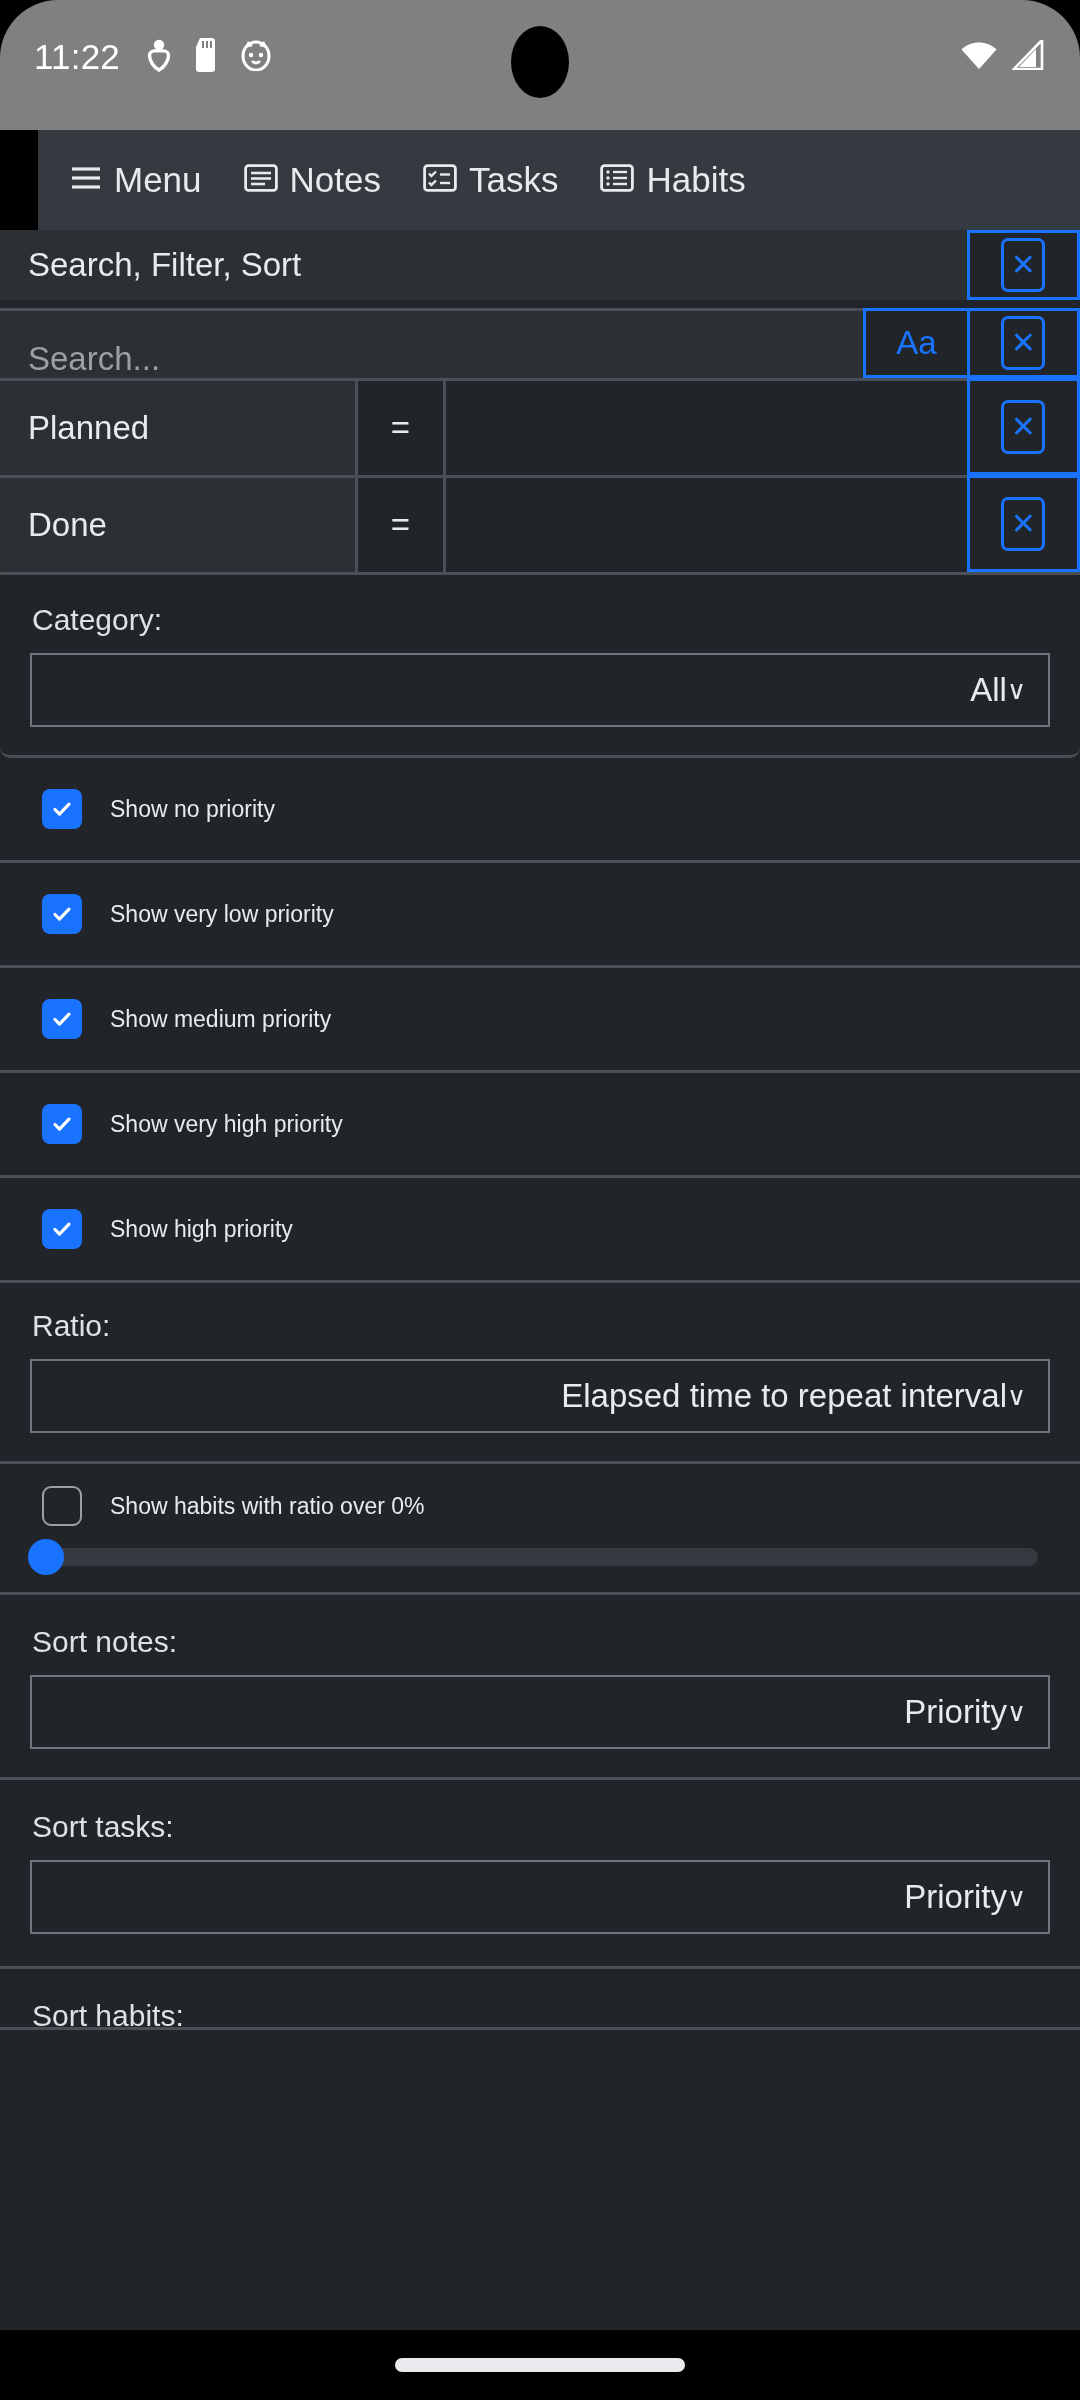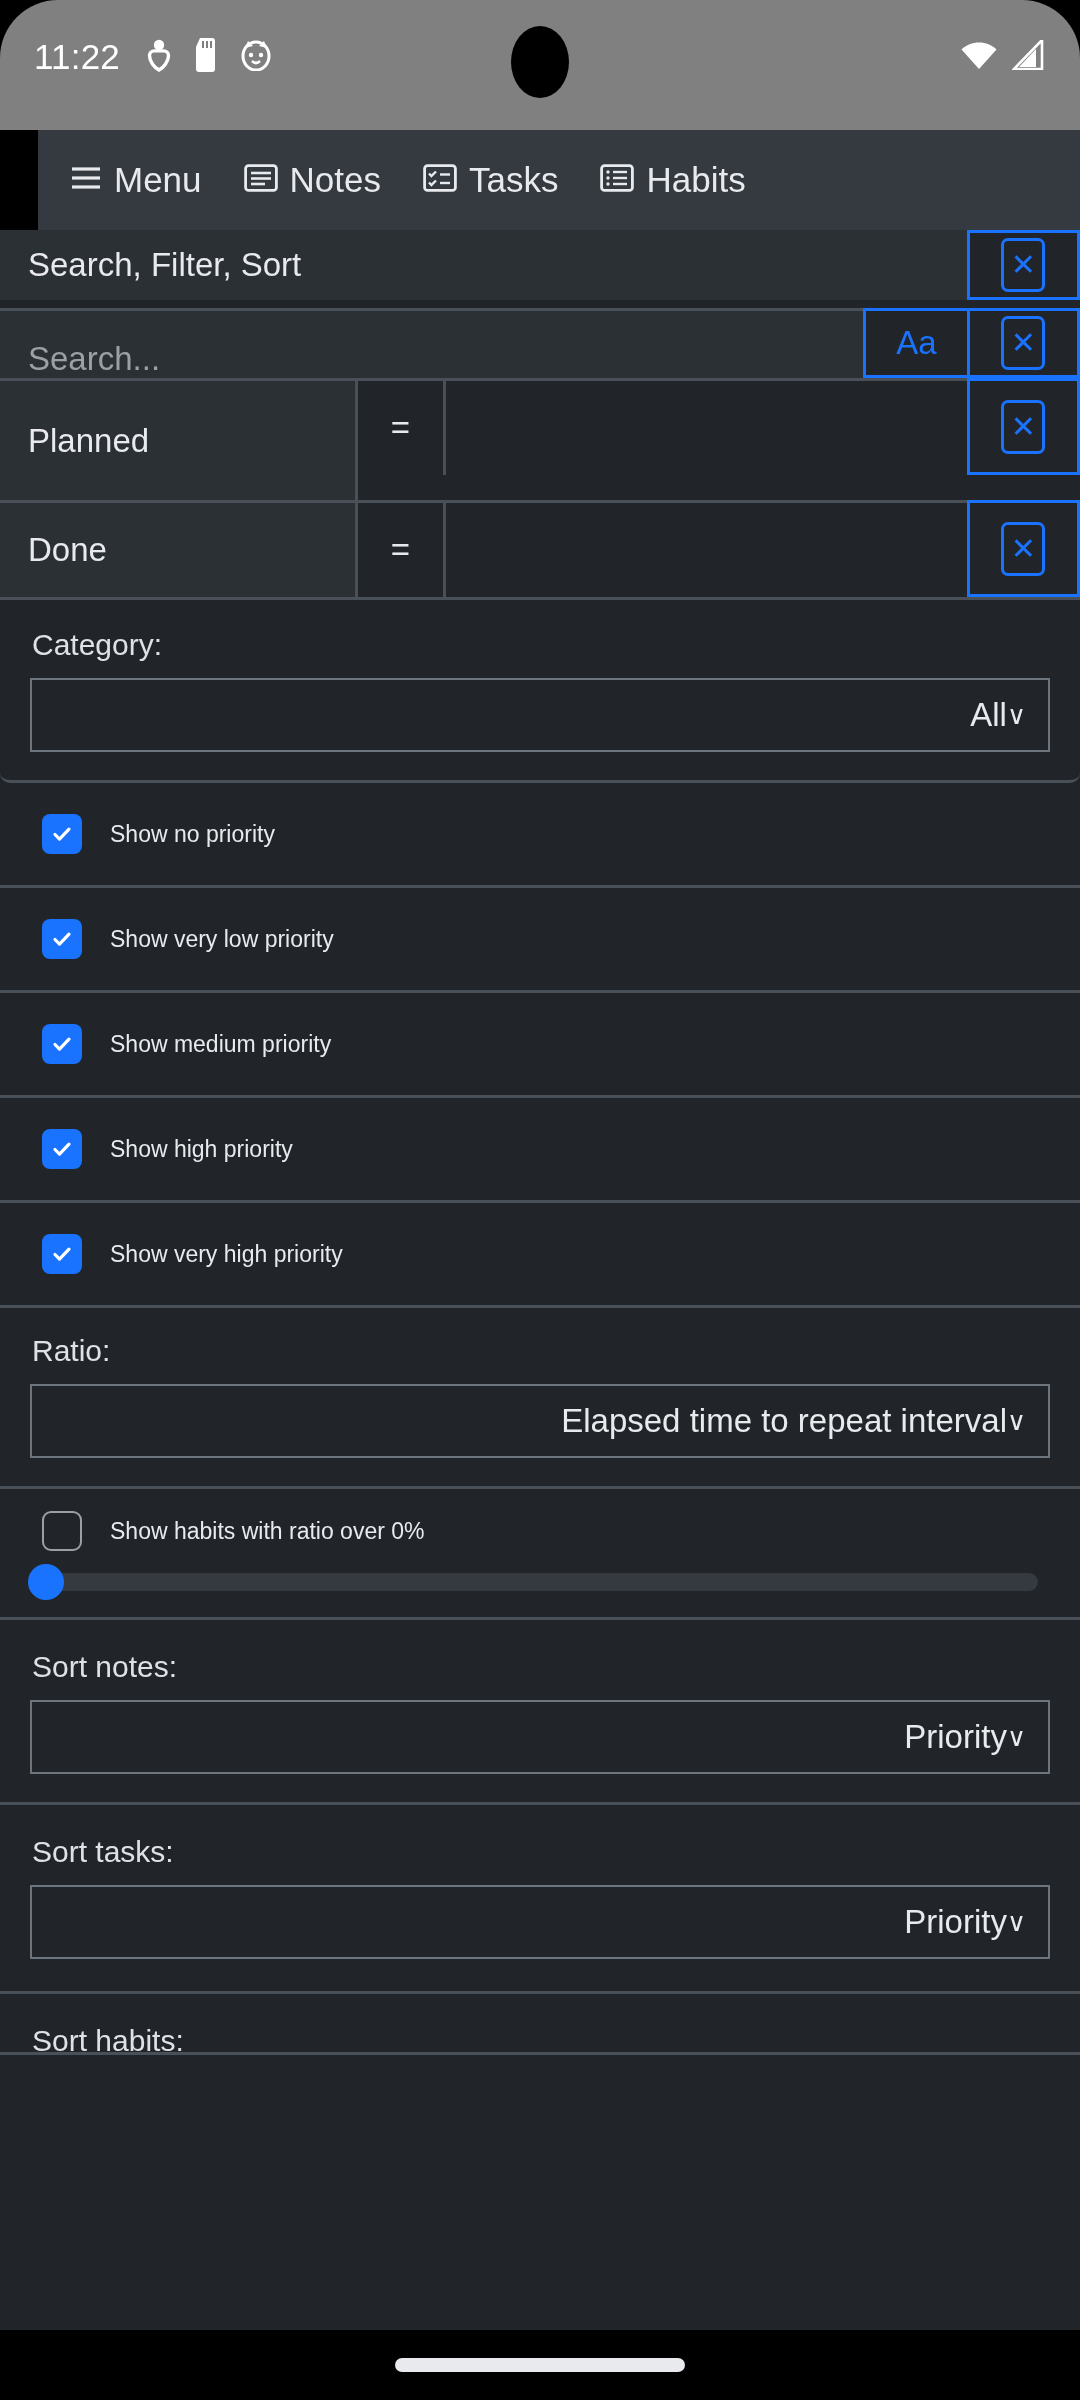--- a/index.html
+++ b/index.html
@@ -244,21 +244,21 @@
       </div>
       <div class="aacell" style="width:104px;height:70px;">
         <span>Aa</span>
       </div>
       <div class="xcell" style="width:114px;height:70px;">
         <span class="xbtn">✕</span>
       </div>
     </div>
 
     <div class="frow">
-      <div class="fcell" style="width:360px;height:122px;border-top:3px solid #495057;border-right:3px solid #495057;">
+      <div class="fcell" style="width:360px;height:97px;border-top:3px solid #495057;border-right:3px solid #495057;">
         <span class="fcell-label">Planned</span>
       </div>
       <div class="fcell dark eq" style="width:88px;height:97px;border-top:3px solid #495057;border-right:3px solid #495057;justify-content:center;">
         <span>=</span>
       </div>
       <div class="fcell dark" style="width:524px;height:97px;border-top:3px solid #495057;">
         <span class="fcell-ph"></span>
       </div>
       <div class="xcell" style="width:114px;height:97px;">
         <span class="xbtn">✕</span>
@@ -312,29 +312,29 @@
           </svg>
         </span>
       <span class="cbtext">Show medium priority</span>
     </div>
     <div class="cbrow">
       <span class="cb">
           <svg width="24" height="24" viewBox="0 0 24 24">
             <path d="M5 12.5l4.5 4.6L19 7.2" fill="none" stroke="#fff" stroke-width="3.2" stroke-linecap="round" stroke-linejoin="round"></path>
           </svg>
         </span>
+      <span class="cbtext">Show very high priority</span>
+    </div>
+    <div class="cbrow">
+      <span class="cb">
+          <svg width="24" height="24" viewBox="0 0 24 24">
+            <path d="M5 12.5l4.5 4.6L19 7.2" fill="none" stroke="#fff" stroke-width="3.2" stroke-linecap="round" stroke-linejoin="round"></path>
+          </svg>
+        </span>
       <span class="cbtext">Show high priority</span>
-    </div>
-    <div class="cbrow">
-      <span class="cb">
-          <svg width="24" height="24" viewBox="0 0 24 24">
-            <path d="M5 12.5l4.5 4.6L19 7.2" fill="none" stroke="#fff" stroke-width="3.2" stroke-linecap="round" stroke-linejoin="round"></path>
-          </svg>
-        </span>
-      <span class="cbtext">Show very high priority</span>
     </div>
 
     <div class="block">
       <div class="block-label">Ratio:</div>
       <div class="select">
         <span class="select-val">Elapsed time to repeat interval</span>
         <span class="chev">∨</span>
       </div>
     </div>
 

